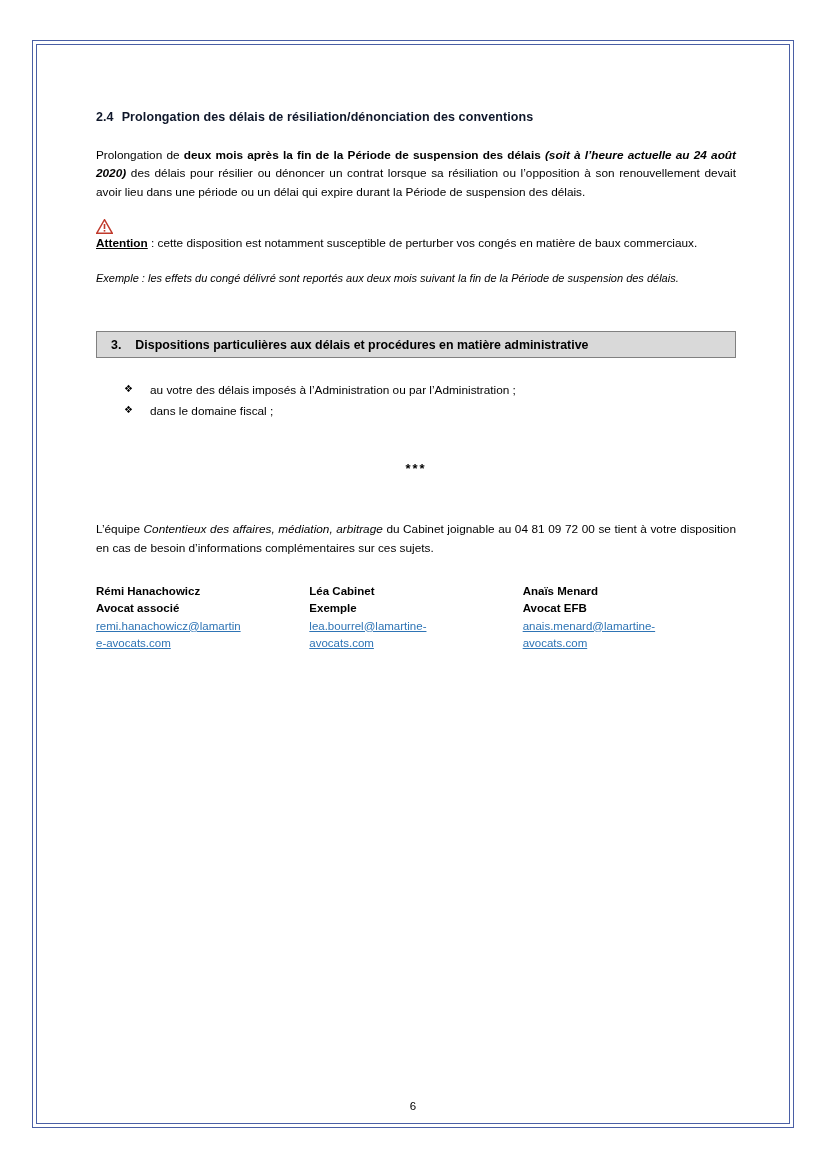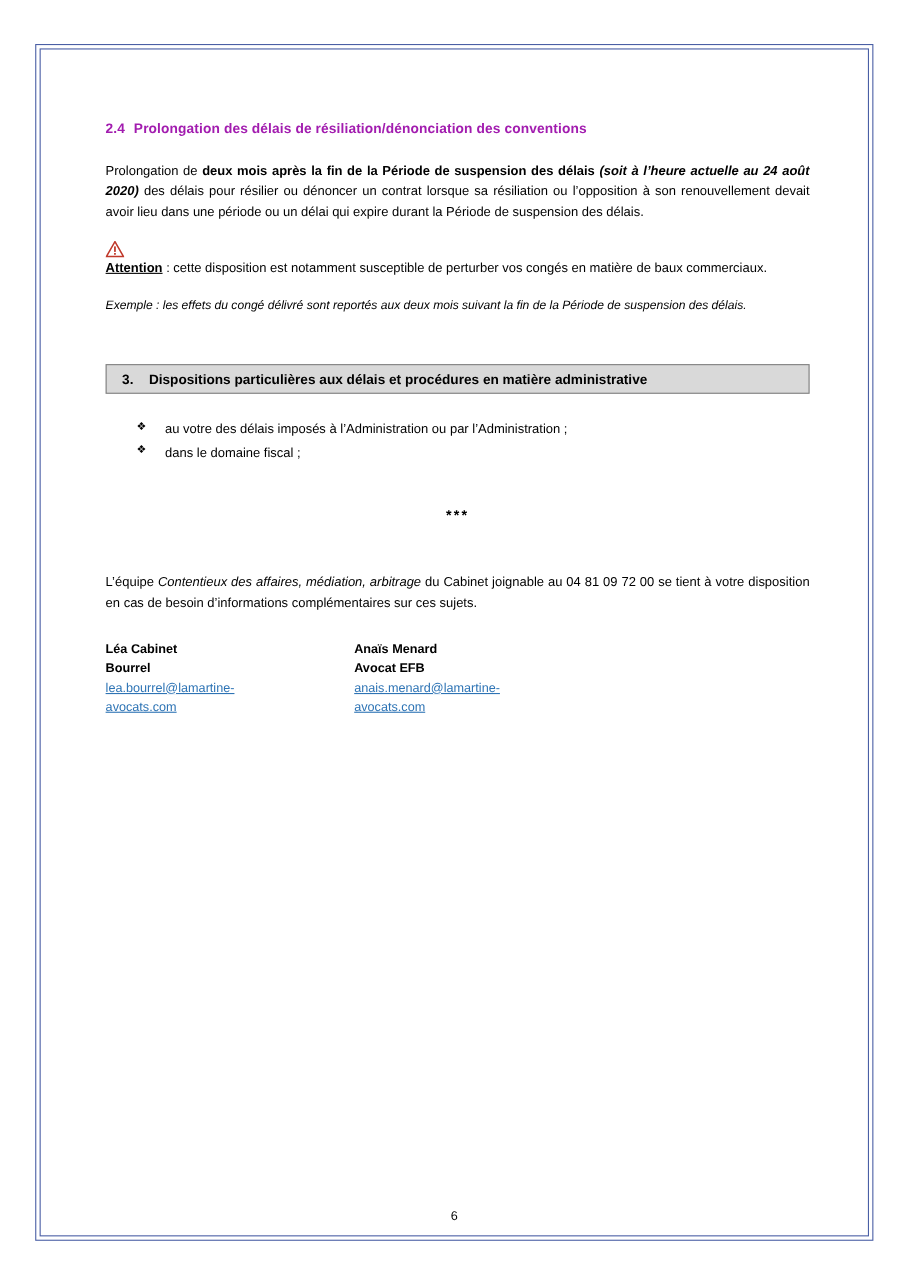--- a/index.html
+++ b/index.html
@@ -43,21 +43,21 @@
   }
   .content {
     position: absolute;
     left: 96px;
     top: 110px;
     width: 640px;
   }
   h2.section-sub {
     font-size: 12.5px;
     font-weight: bold;
-    color: #a21caf;
+    color: #0f172a;
     margin: 0 0 22px 0;
     letter-spacing: 0.1px;
   }
   h2.section-sub .num {
     margin-right: 8px;
   }
   p.body {
     font-size: 11.8px;
     line-height: 1.55;
     text-align: justify;
@@ -219,22 +219,27 @@
       <li>au votre des délais imposés à l’Administration ou par l’Administration ;</li>
       <li>dans le domaine fiscal ;</li>
     </ul>
 
     <div class="stars">***</div>
 
     <p class="closing"><span>L’équipe </span><span class="i">Contentieux des affaires, médiation, arbitrage</span><span> du Cabinet joignable au 04 81 09 72 00 se tient à votre disposition en cas de besoin d’informations complémentaires sur ces sujets.</span></p>
 
     <div class="contacts">
       <div class="contact">
+        <span class="name">Rémi Hanachowicz</span>
+        <span class="role">Avocat associé</span>
+        <span class="email">remi.hanachowicz@lamartine-avocats.com</span>
+      </div>
+      <div class="contact">
         <span class="name">Léa Cabinet</span>
-        <span class="role">Bourrel</span>
+        <span class="role">Exemple</span>
         <span class="email">lea.bourrel@lamartine-avocats.com</span>
       </div>
       <div class="contact">
         <span class="name">Anaïs Menard</span>
         <span class="role">Avocat EFB</span>
         <span class="email">anais.menard@lamartine-avocats.com</span>
       </div>
     </div>
 
   </div>

